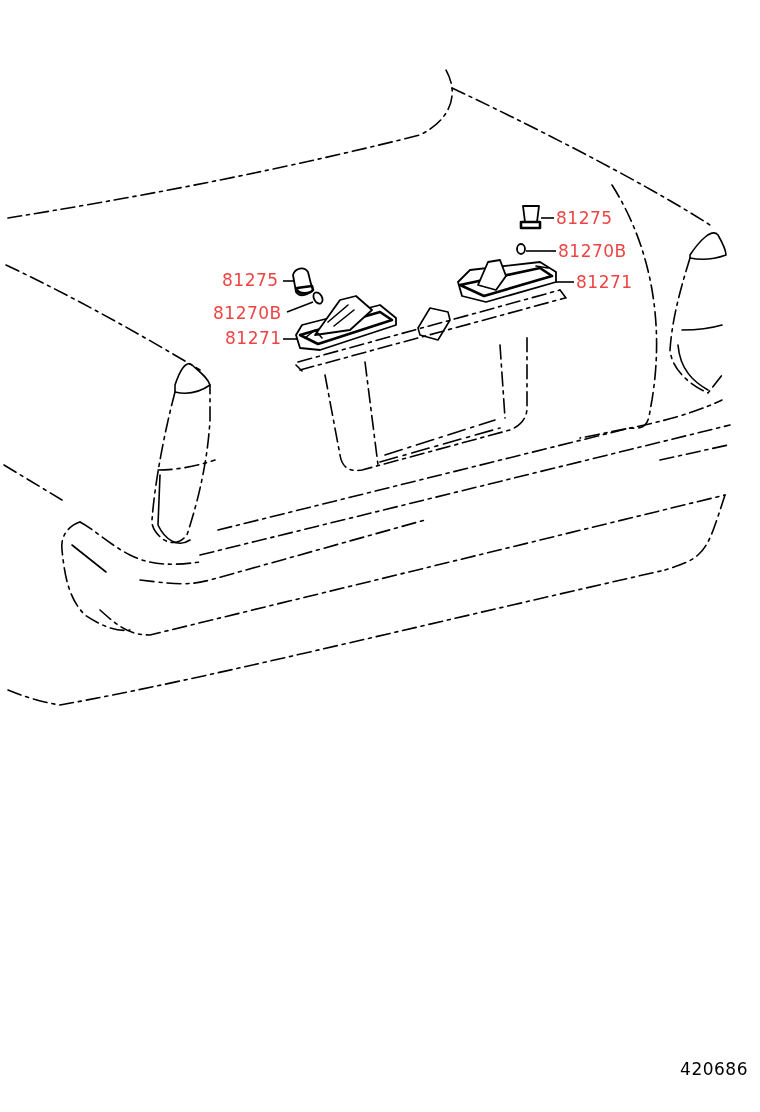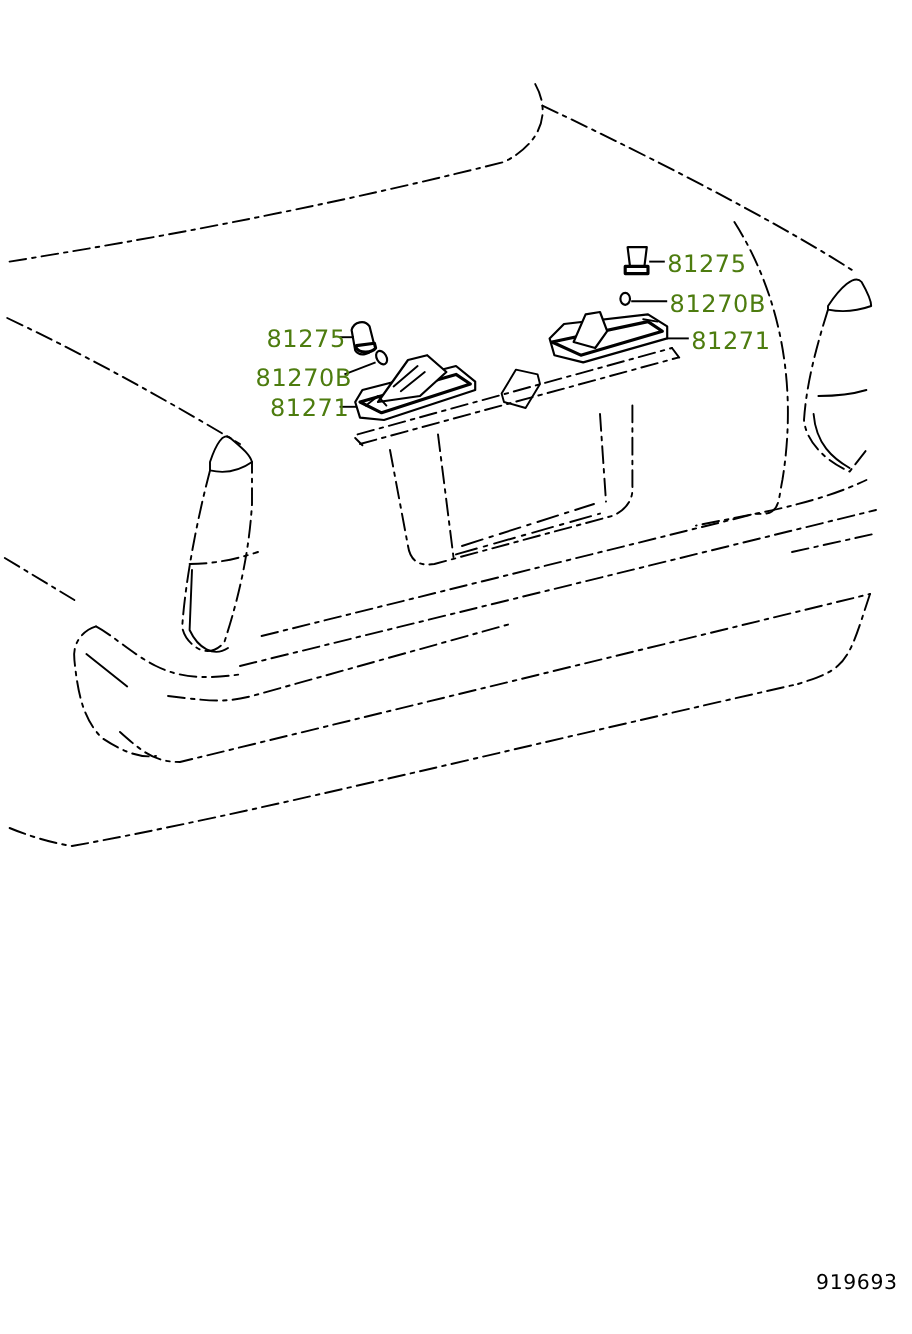--- a/index.html
+++ b/index.html
@@ -4,21 +4,21 @@
   <style>
     html, body { margin: 0; padding: 0; background: #ffffff; }
     body { width: 760px; height: 1112px; position: relative; overflow: hidden; font-family: "DejaVu Sans", sans-serif; }
     #diagram { position: absolute; left: 0; top: 0; width: 760px; height: 1112px; }
     .ph { fill: none; stroke: #000; stroke-width: 1.6; stroke-dasharray: 14 5 3 5; stroke-linecap: round; stroke-linejoin: round; }
     .ph2 { fill: none; stroke: #000; stroke-width: 1.6; stroke-dasharray: 18 6 3 6; stroke-linecap: round; }
     .solid { fill: none; stroke: #000; stroke-width: 1.6; stroke-linejoin: round; stroke-linecap: round; }
     .part { fill: #fff; stroke: #000; stroke-width: 1.8; stroke-linejoin: round; }
     .part-thick { fill: #fff; stroke: #000; stroke-width: 2.6; stroke-linejoin: round; }
     .leader { stroke: #000; stroke-width: 1.6; fill: none; }
-    .lbl { position: absolute; font-family: "DejaVu Sans", sans-serif; font-size: 20px; color: #4d7c0f; letter-spacing: 0.5px; line-height: 1; white-space: nowrap; }
+    .lbl { position: absolute; font-family: "DejaVu Sans", sans-serif; font-size: 17px; color: #ef4444; letter-spacing: 0.5px; line-height: 1; white-space: nowrap; }
     .code { position: absolute; right: 12px; top: 1059px; font-family: "DejaVu Sans", sans-serif; font-size: 17px; color: #000; letter-spacing: 0.5px; }
   </style>
 </head>
 <body>
 
 <svg id="diagram" viewBox="0 0 760 1112" xmlns="http://www.w3.org/2000/svg">
 
   <path class="ph" d="M8,218 C120,200 260,175 420,135 C450,120 460,95 446,70"></path>
   <path class="ph" d="M452,88 C520,120 640,180 710,225"></path>
 
@@ -96,13 +96,13 @@
 </svg>
 
 <div class="lbl" style="left:222px;top:272px;">81275</div>
 <div class="lbl" style="left:213px;top:305px;">81270B</div>
 <div class="lbl" style="left:225px;top:330px;">81271</div>
 
 <div class="lbl" style="left:556px;top:210px;">81275</div>
 <div class="lbl" style="left:558px;top:243px;">81270B</div>
 <div class="lbl" style="left:576px;top:274px;">81271</div>
 
-<div class="code">919693</div>
+<div class="code">420686</div>
 
 </body></html>

